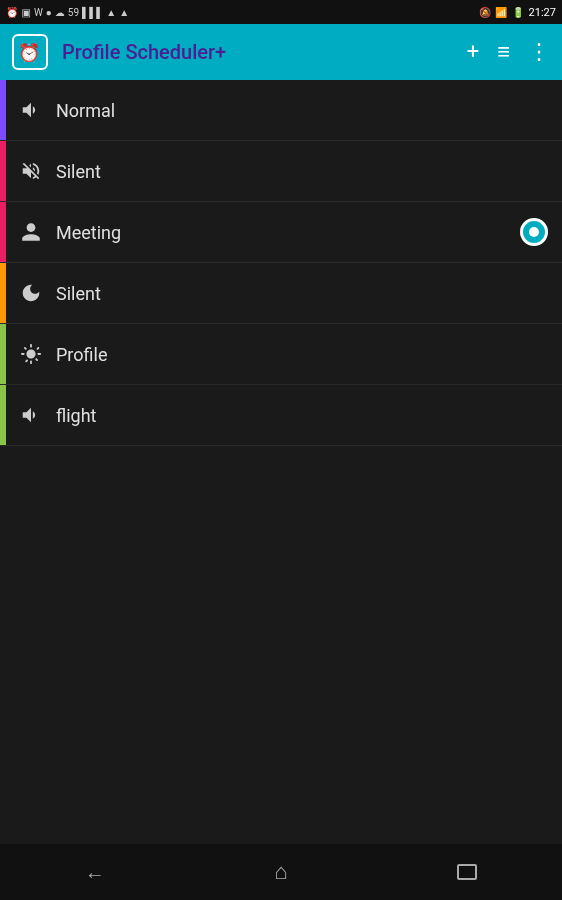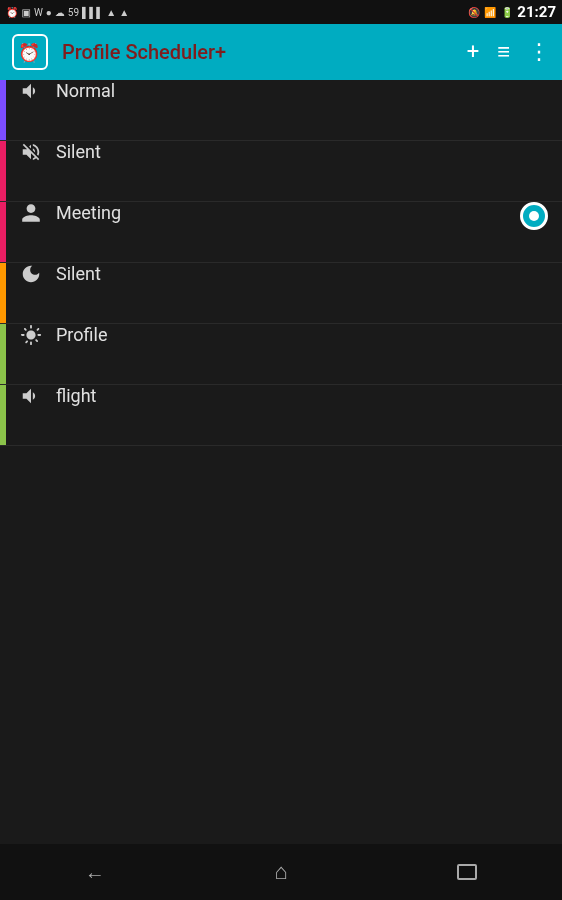--- a/index.html
+++ b/index.html
@@ -31,23 +31,23 @@
     .status-bar-right {
       display: flex;
       align-items: center;
       gap: 4px;
     }
     .status-icon {
       font-size: 10px;
       color: #cccccc;
     }
     .status-time {
-      font-size: 15px;
-      color: #ffffff;
-      font-weight: bold;
+      font-size: 11px;
+      color: #ffffff;
+      font-weight: normal;
       text-align: center;
     }
 
     
     .toolbar {
       width: 100%;
       height: 56px;
       background: #00acc1;
       display: flex;
       align-items: center;
@@ -60,21 +60,21 @@
       border: 2px solid #ffffff;
       border-radius: 6px;
       display: flex;
       align-items: center;
       justify-content: center;
       flex-shrink: 0;
     }
     .toolbar-title {
       font-size: 20px;
       font-weight: 500;
-      color: #7f1d1d;
+      color: #4c1d95;
       flex: 1;
     }
     .toolbar-actions {
       display: flex;
       align-items: center;
       gap: 18px;
     }
     .toolbar-action-btn {
       color: #ffffff;
       font-size: 22px;
@@ -83,21 +83,21 @@
     }
 
     
     .profile-list {
       width: 100%;
     }
     .profile-item {
       width: 100%;
       height: 61px;
       display: flex;
-      align-items: flex-start;
+      align-items: center;
       border-bottom: 1px solid #2a2a2a;
       padding-left: 0;
       position: relative;
       cursor: pointer;
     }
     .profile-color-bar {
       width: 6px;
       height: 100%;
       flex-shrink: 0;
     }

